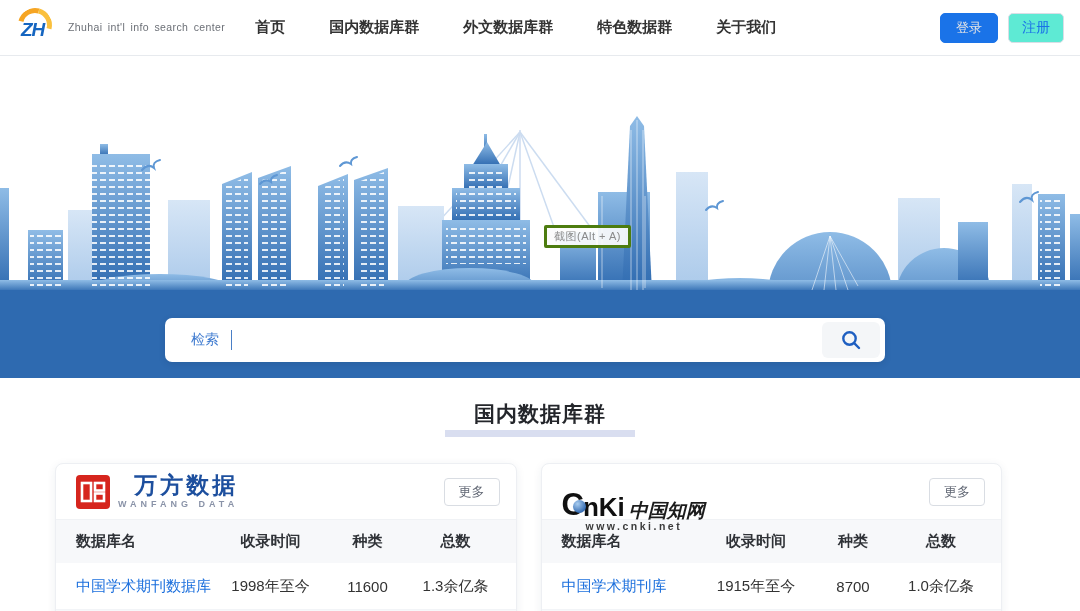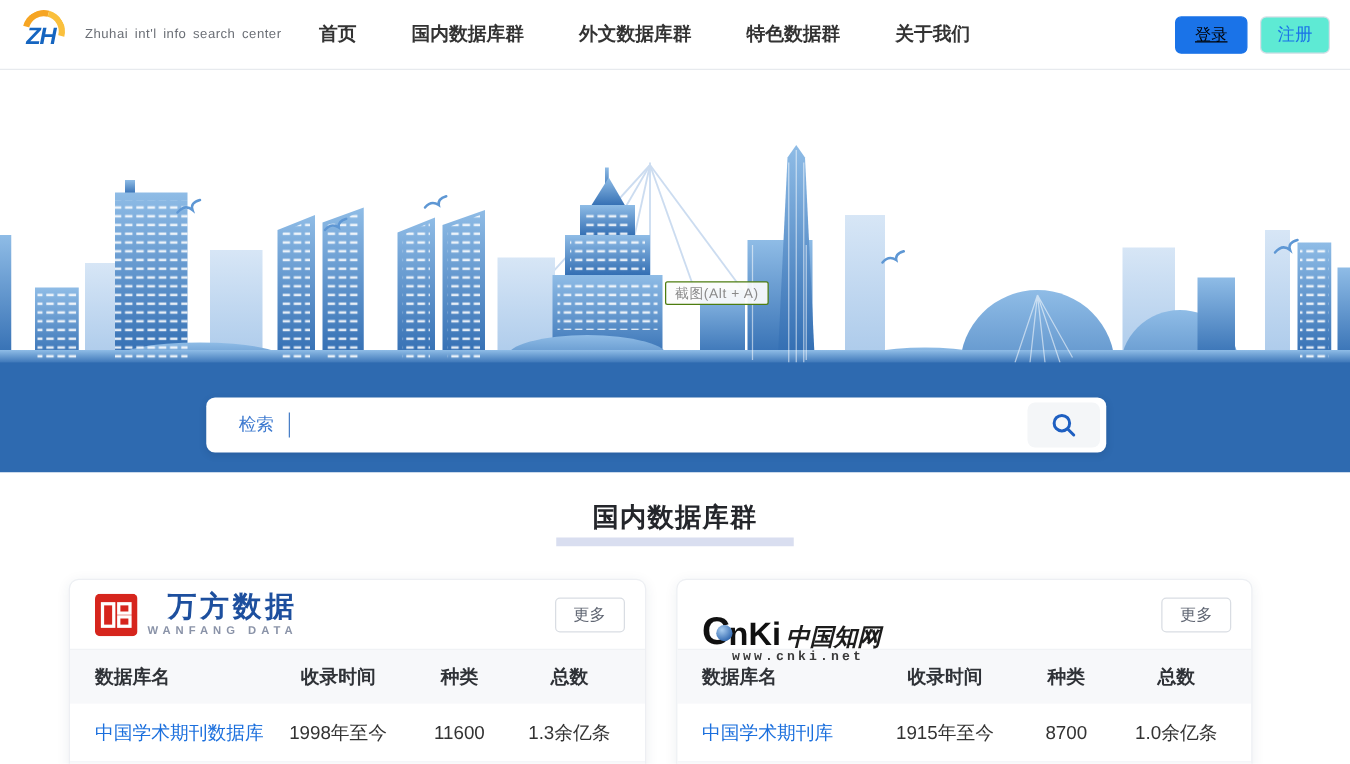--- a/index.html
+++ b/index.html
@@ -14,34 +14,34 @@
                 border:5px solid transparent; border-top-color:#f6a523; border-right-color:#fac03d;
                 transform:rotate(-30deg); }
   .logo-zh { position:absolute; left:5px; top:12px; font-size:19px; font-weight:900; font-style:italic;
              color:#1565c0; letter-spacing:-1px; text-shadow:0 0 1px #fff; }
   .brand { line-height:1.25; margin-right:30px; }
   .brand-cn { font-size:14px; font-weight:700; color:#3c3c3c; letter-spacing:1.5px; }
   .brand-en { font-size:10.5px; color:#6b6f76; letter-spacing:.4px; word-spacing:2px; }
   .nav { display:flex; gap:44px; align-items:flex-start; }
   .nav-item { font-size:15px; color:#333; font-weight:600; cursor:pointer; white-space:nowrap; }
   .auth { margin-left:auto; display:flex; gap:10px; align-items:center; }
-  .btn-login { background:#1a73e8; color:#000000; font-size:13px; padding:5px 15px;
-               border:1px solid #1a73e8; border-radius:5px; cursor:pointer;text-decoration:underline; }
+  .btn-login { background:#1a73e8; color:#e5e5e5; font-size:13px; padding:5px 15px;
+               border:1px solid #1a73e8; border-radius:5px; cursor:pointer; }
   .btn-register { background:#5eead4; color:#1a73e8; font-size:14px; padding:5px 13px;
                   border:1px solid #d9dee6; border-radius:5px; cursor:pointer; }
 
   
   .hero { position:relative; height:322px; background:#fff; overflow:hidden; }
   .hero-text { position:absolute; left:25px; top:14px; z-index:3; }
   .hero-title { font-size:41px; font-weight:900; color:#2d5ca7; letter-spacing:1px; }
   .hero-sub { font-size:19px; font-weight:800; color:#2d5ca7; margin-top:7px; letter-spacing:.2px; }
   .skyline { position:absolute; left:0; bottom:86px; width:1080px; height:178px; z-index:1; }
   .band { position:absolute; left:0; bottom:0; width:100%; height:88px; background:#2e6ab0; z-index:2; }
-  .snip-tip { position:absolute; left:532px; top:169px; z-index:4; font-size:11px; color:#8a8a8a;
-              background:rgba(252,252,252,.92); border:1px solid #4d7c0f; border-radius:2px;
+  .snip-tip { position:absolute; left:544px; top:169px; z-index:4; font-size:11px; color:#8a8a8a;
+              background:rgba(252,252,252,.92); border:3px solid #4d7c0f; border-radius:2px;
               padding:1px 7px; letter-spacing:.5px; }
   .searchbar { position:absolute; left:165px; top:262px; width:720px; height:44px; background:#fff;
                border-radius:7px; z-index:4; display:flex; align-items:center;
                box-shadow:0 2px 6px rgba(20,50,90,.18); }
   .search-label { font-size:14px; color:#3f7bd0; margin:0 12px 0 26px; white-space:nowrap; }
   .caret { width:1px; height:20px; background:#4a7fc6; margin-right:8px; }
   .search-input { flex:1; height:100%; border:none; outline:none; font-size:15px; color:#333;
                   background:transparent; }
   .search-icon-btn { width:58px; height:36px; margin:4px 5px 4px 0; background:#f4f6f8; border-radius:6px;
                      display:flex; align-items:center; justify-content:center; cursor:pointer; border:none; }
@@ -66,21 +66,21 @@
   .wf-text-en { font-size:9px; font-weight:700; color:#8a93a8; letter-spacing:4px; margin-top:2px; }
 
   .cnki-logo { line-height:1; }
   .cnki-row { display:flex; align-items:flex-end;margin-top:37px; }
   .cnki-c { font-size:31px; font-weight:900; color:#101010; position:relative; letter-spacing:-1px; }
   .cnki-globe { position:absolute; left:11px; top:11px; width:13px; height:13px; border-radius:50%;
                 background:radial-gradient(circle at 35% 30%, #a9cdf0, #3a70b5 70%, #274f86); }
   .cnki-rest { font-size:26px; font-weight:900; color:#101010; letter-spacing:0; }
   .cnki-cn { font-size:19px; font-weight:700; font-style:italic; color:#1c1c1c;
              font-family:"DejaVu Serif", serif; margin-left:4px; }
-  .cnki-url { font-size:10.5px; font-weight:700; color:#3a3a3a; letter-spacing:2.5px; margin:1px 0 0 24px;font-family:Liberation Mono, monospace; }
+  .cnki-url { font-size:10.5px; font-weight:700; color:#3a3a3a; letter-spacing:2.5px; margin:1px 0 0 24px; }
 
   .tbl-head, .tbl-row { display:grid; grid-template-columns:1fr 118px 76px 100px;
                         align-items:center; padding:0 10px 0 20px; }
   .tbl-head { height:43px; background:#f7f8fa; }
   .tbl-head span { font-size:15px; font-weight:700; color:#2f3237; }
   .tbl-head span:not(:first-child), .tbl-row span:not(:first-child) { text-align:center; }
   .tbl-row { height:47px; background:#fff; border-bottom:1px solid #f2f4f7; }
   .tbl-row .db-link { font-size:15px; color:#1b6fdd; cursor:pointer; }
   .tbl-row span { font-size:15px; color:#333; }
   .row-stub { height:10px; background:#f7f8fa; }

